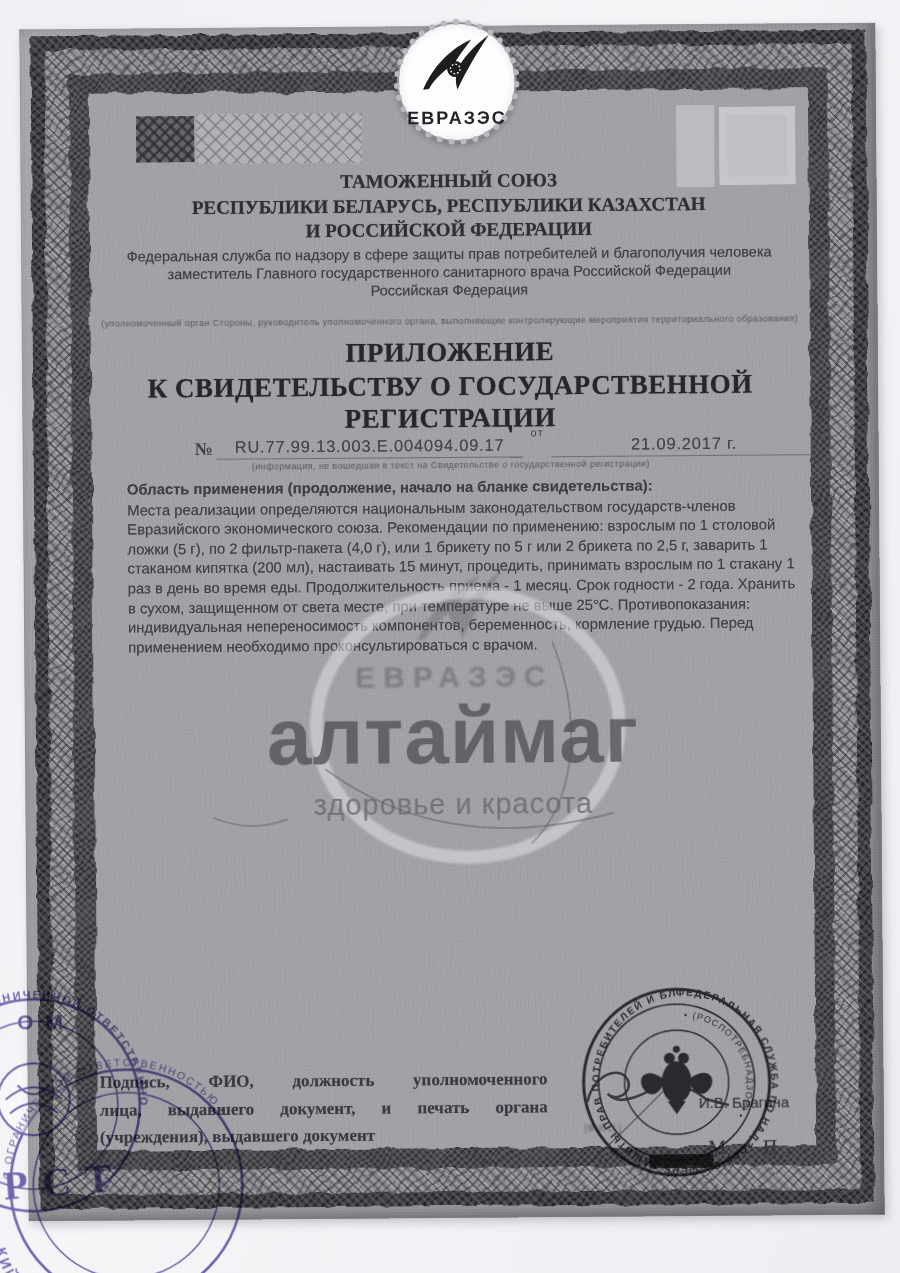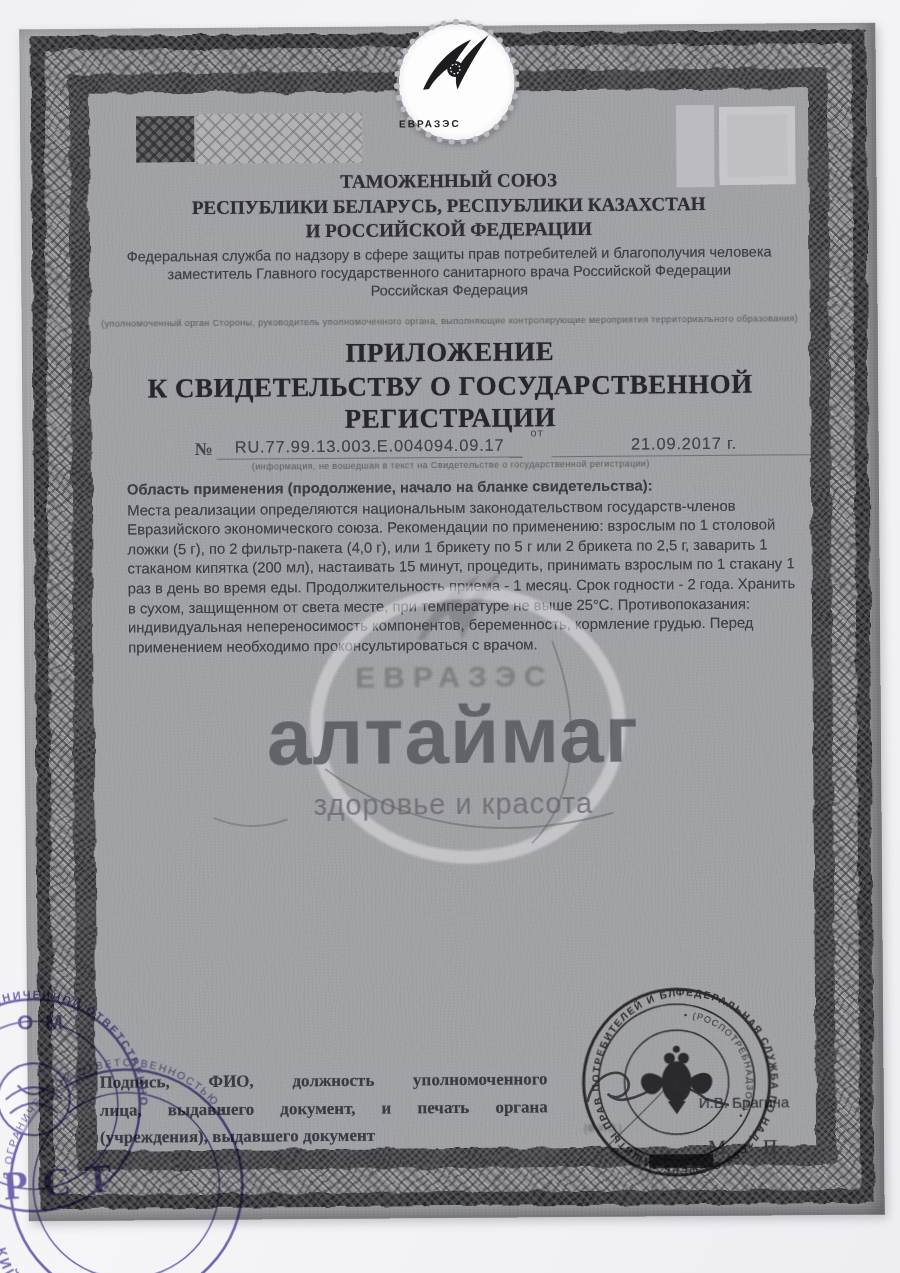--- a/index.html
+++ b/index.html
@@ -35,22 +35,22 @@
       repeating-linear-gradient(-45deg,rgba(12,12,14,.45) 0 2px,transparent 2px 5px);}
   .f-core{position:absolute;inset:58px;background:#a1a2a5;
     background-image:repeating-linear-gradient(0deg,rgba(255,255,255,.03) 0 1px,transparent 1px 3px),
       repeating-linear-gradient(90deg,rgba(0,0,0,.03) 0 1px,transparent 1px 4px);}
   
   .emblem{position:absolute;left:377px;top:-4px;width:116px;height:116px;border-radius:50%;
     background:radial-gradient(circle,#fdfdfe 62%,#e8e8ec 78%,#d6d6da 100%);
     outline:6px dotted #b9b9bf;outline-offset:-3px;border:2px solid #8f8f95;
     box-shadow:0 2px 6px rgba(30,30,36,.4);z-index:5;}
   .emblem svg{position:absolute;left:14px;top:6px;}
-  .emblem .emblem-label{position:absolute;left:0;right:0;bottom:11px;
-    font-family:"Liberation Sans",sans-serif;font-weight:bold;font-size:10px;letter-spacing:2px;color:#232327;}
+  .emblem .emblem-label{position:absolute;left:0;right:0;bottom:11px;text-align:center;
+    font-family:"Liberation Sans",sans-serif;font-weight:bold;font-size:18px;letter-spacing:2px;color:#232327;}
   .strip-dark{position:absolute;left:116px;top:88px;width:58px;height:46px;background:#5a5a5f;
     background-image:repeating-linear-gradient(45deg,rgba(20,20,24,.6) 0 3px,transparent 3px 8px),
       repeating-linear-gradient(-45deg,rgba(20,20,24,.6) 0 3px,transparent 3px 8px);opacity:.85;}
   .strip-light{position:absolute;left:176px;top:86px;width:166px;height:50px;background:#b4b4b8;
     background-image:repeating-linear-gradient(45deg,rgba(110,110,116,.55) 0 2px,transparent 2px 10px),
       repeating-linear-gradient(-45deg,rgba(110,110,116,.55) 0 2px,transparent 2px 10px);opacity:.9;}
   .patch-a{position:absolute;left:656px;top:81px;width:38px;height:82px;background:#c0c0c5;opacity:.85;}
   .patch-b{position:absolute;left:699px;top:83px;width:76px;height:78px;background:#c3c3c8;
     box-shadow:inset 0 0 0 8px #cbcbd0;opacity:.9;}
   

